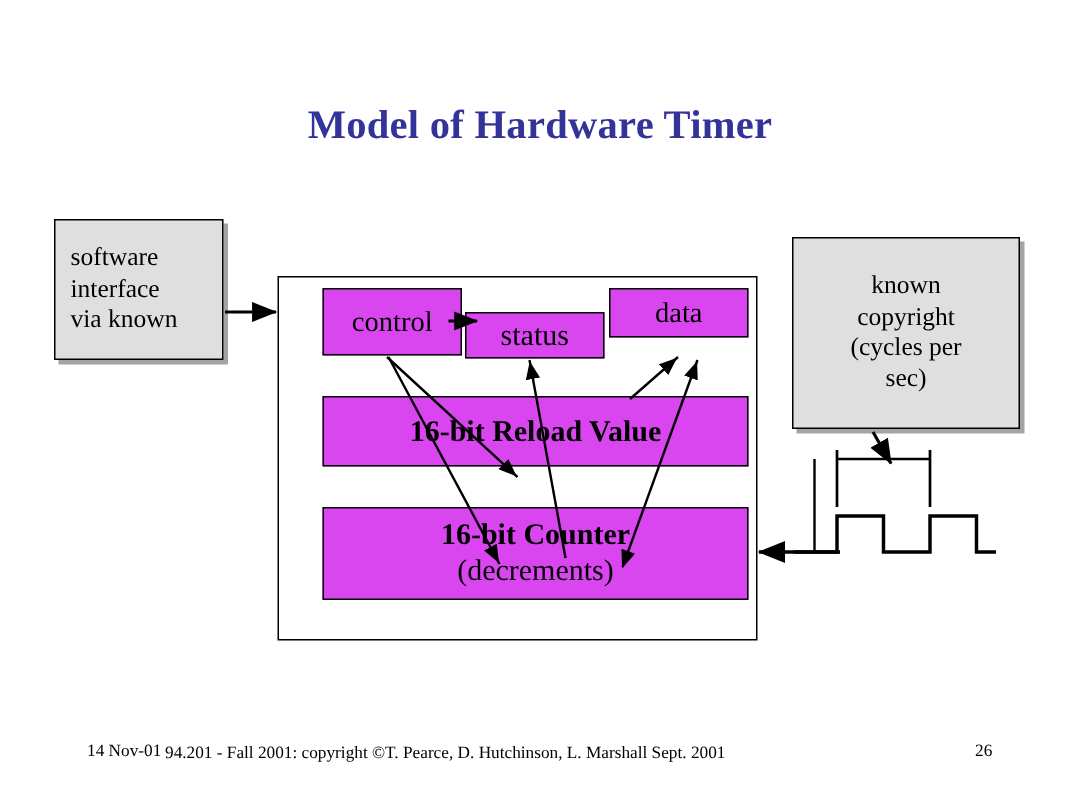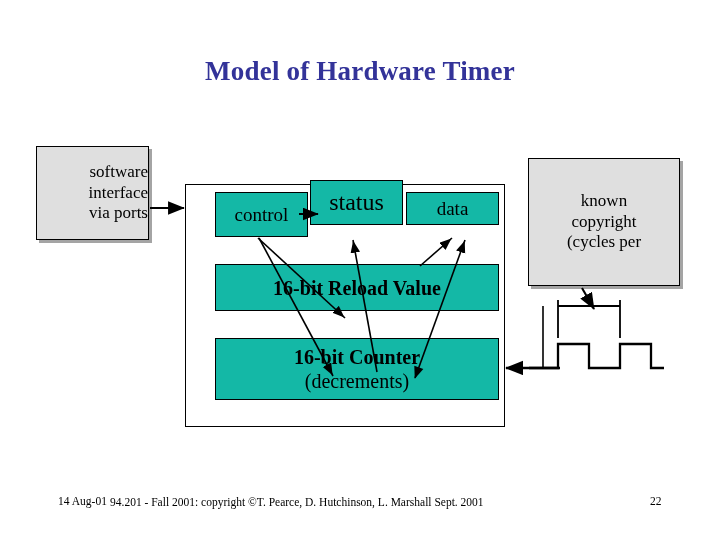--- a/index.html
+++ b/index.html
@@ -13,54 +13,55 @@
     height: 540px;
     background: #ffffff;
     overflow: hidden;
     font-family: "Liberation Serif", "DejaVu Serif", serif;
   }
 
   
   #slide-title {
     position: absolute;
     left: 0;
-    top: 56px;
+    top: 68px;
     width: 720px;
     text-align: center;
     font-family: "Liberation Serif", "DejaVu Serif", serif;
     font-weight: bold;
     font-size: 27px;
     color: #333399;
     letter-spacing: 0.2px;
   }
 
   
   .box {
     position: absolute;
     box-sizing: border-box;
     border: 1.5px solid #000000;
-    background: #14b8a6;
+    background: #d946ef;
     font-family: "Liberation Serif", "DejaVu Serif", serif;
     color: #000000;
   }
   .box.shaded {
     background: #dfdfdf;
     box-shadow: 3px 3px 0 rgba(90,90,90,0.55);
   }
   .box-inner {
     position: absolute;
     left: 0;
     right: 0;
     top: 50%;
     transform: translateY(-50%);
     text-align: center;
     line-height: 1.22;
   }
   .box-inner.left-al {
-    text-align: right;
+    text-align: left;
+    padding-left: 10px;
   }
 
   
   #sw-box {
     left: 36px;
     top: 146px;
     width: 113px;
     height: 94px;
     font-size: 17px;
   }
@@ -80,24 +81,24 @@
   }
   #control-box {
     left: 215px;
     top: 192px;
     width: 93px;
     height: 45px;
     font-size: 19px;
   }
   #status-box {
     left: 310px;
-    top: 180px;
+    top: 208px;
     width: 93px;
-    height: 45px;
-    font-size: 24px;
+    height: 31px;
+    font-size: 20px;
   }
   #data-box {
     left: 406px;
     top: 192px;
     width: 93px;
     height: 33px;
     font-size: 19px;
   }
   #reload-box {
     left: 215px;
@@ -163,29 +164,30 @@
 <body>
 
 <div id="slide">
 
   <div id="slide-title">Model of Hardware Timer</div>
 
   <div class="box shaded" id="sw-box">
     <div class="box-inner left-al">
       <div>software</div>
       <div>interface</div>
-      <div>via ports</div>
+      <div>via known</div>
     </div>
   </div>
 
   <div class="box shaded" id="freq-box">
     <div class="box-inner">
       <div>known</div>
       <div>copyright</div>
       <div>(cycles per</div>
+      <div>sec)</div>
     </div>
   </div>
 
   <div class="box" id="outer-box"></div>
 
   <div class="box" id="control-box">
     <div class="box-inner">control</div>
   </div>
   <div class="box" id="status-box">
     <div class="box-inner">status</div>
@@ -246,20 +248,20 @@
     <line x1="529" y1="368" x2="529" y2="368" stroke="#000" stroke-width="2.3"></line>
     <polyline points="543,306 543,368" fill="none" stroke="#000" stroke-width="1.6"></polyline>
     <path d="M560,295 L560,368" fill="none" stroke="none"></path>
     <polyline points="558,368 558,368" fill="none" stroke="none"></polyline>
 
     <polyline points="558,368 558,368" fill="none" stroke="none"></polyline>
     <line x1="560" y1="368" x2="506" y2="368" stroke="#000" stroke-width="2.3" marker-end="url(#ah)"></line>
   </svg>
 
   <div id="footer">
-    <div id="footer-date">14 Aug-01</div>
+    <div id="footer-date">14 Nov-01</div>
     <div id="footer-center">
       <div>94.201 - Fall 2001: copyright ©T. Pearce, D. Hutchinson, L. Marshall Sept. 2001</div>
     </div>
-    <div id="footer-page">22</div>
+    <div id="footer-page">26</div>
   </div>
 
 </div>
 
 </body></html>

